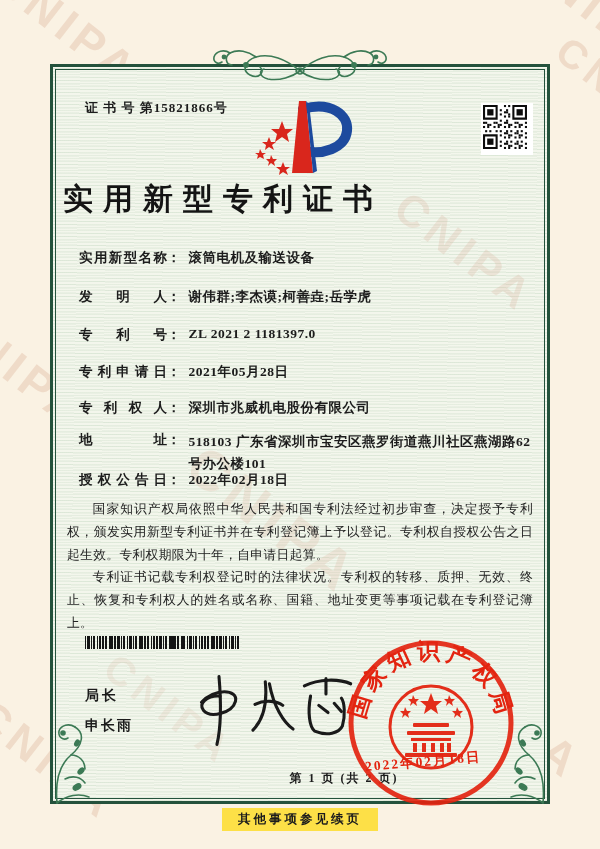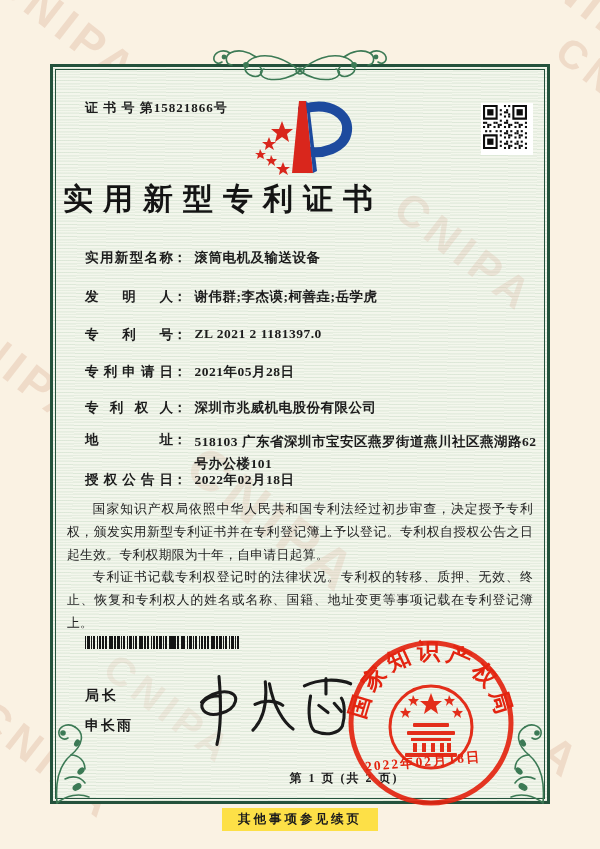--- a/index.html
+++ b/index.html
@@ -45,21 +45,21 @@
   .cert-no{position:absolute;left:32px;top:32px;font-size:13px;font-weight:600;letter-spacing:1px;}
   .logo{position:absolute;left:196px;top:28px;width:104px;height:84px;}
   .qr{position:absolute;left:428px;top:36px;width:48px;height:48px;background:#fff;padding:2px;}
   .qr svg{display:block;width:44px;height:44px;}
   .title{
     position:absolute;left:0;top:112px;width:100%;
     font-size:30px;font-weight:700;letter-spacing:10px;text-indent:10px;color:#141414;
   }
 
   
-  .frow{position:absolute;left:32px;font-size:13.5px;font-weight:700;white-space:nowrap;}
+  .frow{position:absolute;left:26px;font-size:13.5px;font-weight:700;white-space:nowrap;}
   .flabel{display:inline-block;width:88px;text-align:justify;text-align-last:justify;vertical-align:top;}
   .fcolon{display:inline-block;vertical-align:top;margin-right:8px;}
   .fvalue{font-weight:600;letter-spacing:0.5px;}
   .row-name{top:182px;}
   .row-inventor{top:221px;}
   .row-patentno{top:259px;}
   .row-filing{top:296px;}
   .row-patentee{top:332px;}
   .row-address{top:364px;}
   .row-address .fvalue{display:inline-block;width:345px;white-space:normal;line-height:1.65;}

